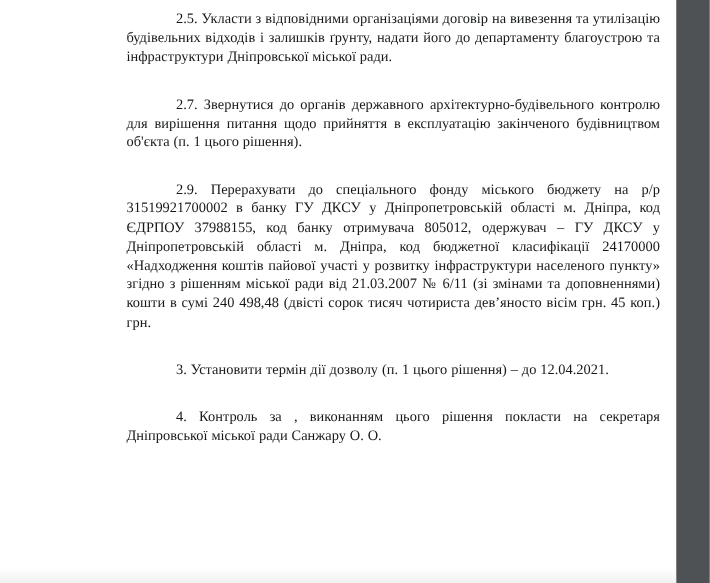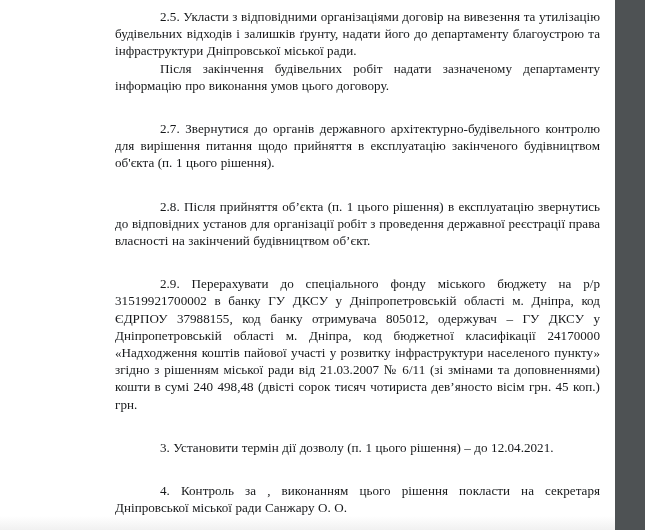--- a/index.html
+++ b/index.html
@@ -90,26 +90,24 @@
 <body>
 
 <div id="viewer">
 
   <div id="page">
 
     <div id="doc-body">
 
       <p class="para">2.5. Укласти з відповідними організаціями договір на вивезення та утилізацію будівельних відходів і залишків ґрунту, надати його до департаменту благоустрою та інфраструктури Дніпровської міської ради.</p>
 
-      <p class="para tight">Після закінчення будівельних робіт надати зазначеному департаменту інформацію про виконання умов цього договору.</p>
 
 
       <p class="para gap-lg">2.7. Звернутися до органів державного архітектурно-будівельного контролю для вирішення питання щодо прийняття в експлуатацію закінченого будівництвом об'єкта (п. 1 цього рішення).</p>
 
-      <p class="para gap-lg">2.8. Після прийняття об’єкта (п. 1 цього рішення) в експлуатацію звернутись до відповідних установ для організації робіт з проведення державної реєстрації права власності на закінчений будівництвом об’єкт.</p>
 
       <p class="para gap-lg">2.9. Перерахувати до спеціального фонду міського бюджету на р/р 31519921700002 в банку ГУ ДКСУ у Дніпропетровській області м. Дніпра, код ЄДРПОУ 37988155,  код банку отримувача 805012, одержувач – ГУ ДКСУ у Дніпропетровській області м. Дніпра, код  бюджетної класифікації 24170000 «Надходження коштів пайової участі у розвитку  інфраструктури населеного пункту» згідно з рішенням міської ради від 21.03.2007 № 6/11 (зі змінами та доповненнями) кошти в сумі 240 498,48 (двісті сорок тисяч чотириста дев’яносто вісім грн. 45 коп.) грн.</p>
 
       <p class="para gap-lg">3. Установити термін дії дозволу (п. 1 цього рішення) – до 12.04.2021.</p>
 
       <p class="para gap-lg">4. Контроль за , виконанням цього рішення покласти на секретаря Дніпровської міської ради  Санжару О. О.</p>
 
     </div>
 
     <div id="scan-shade"></div>

